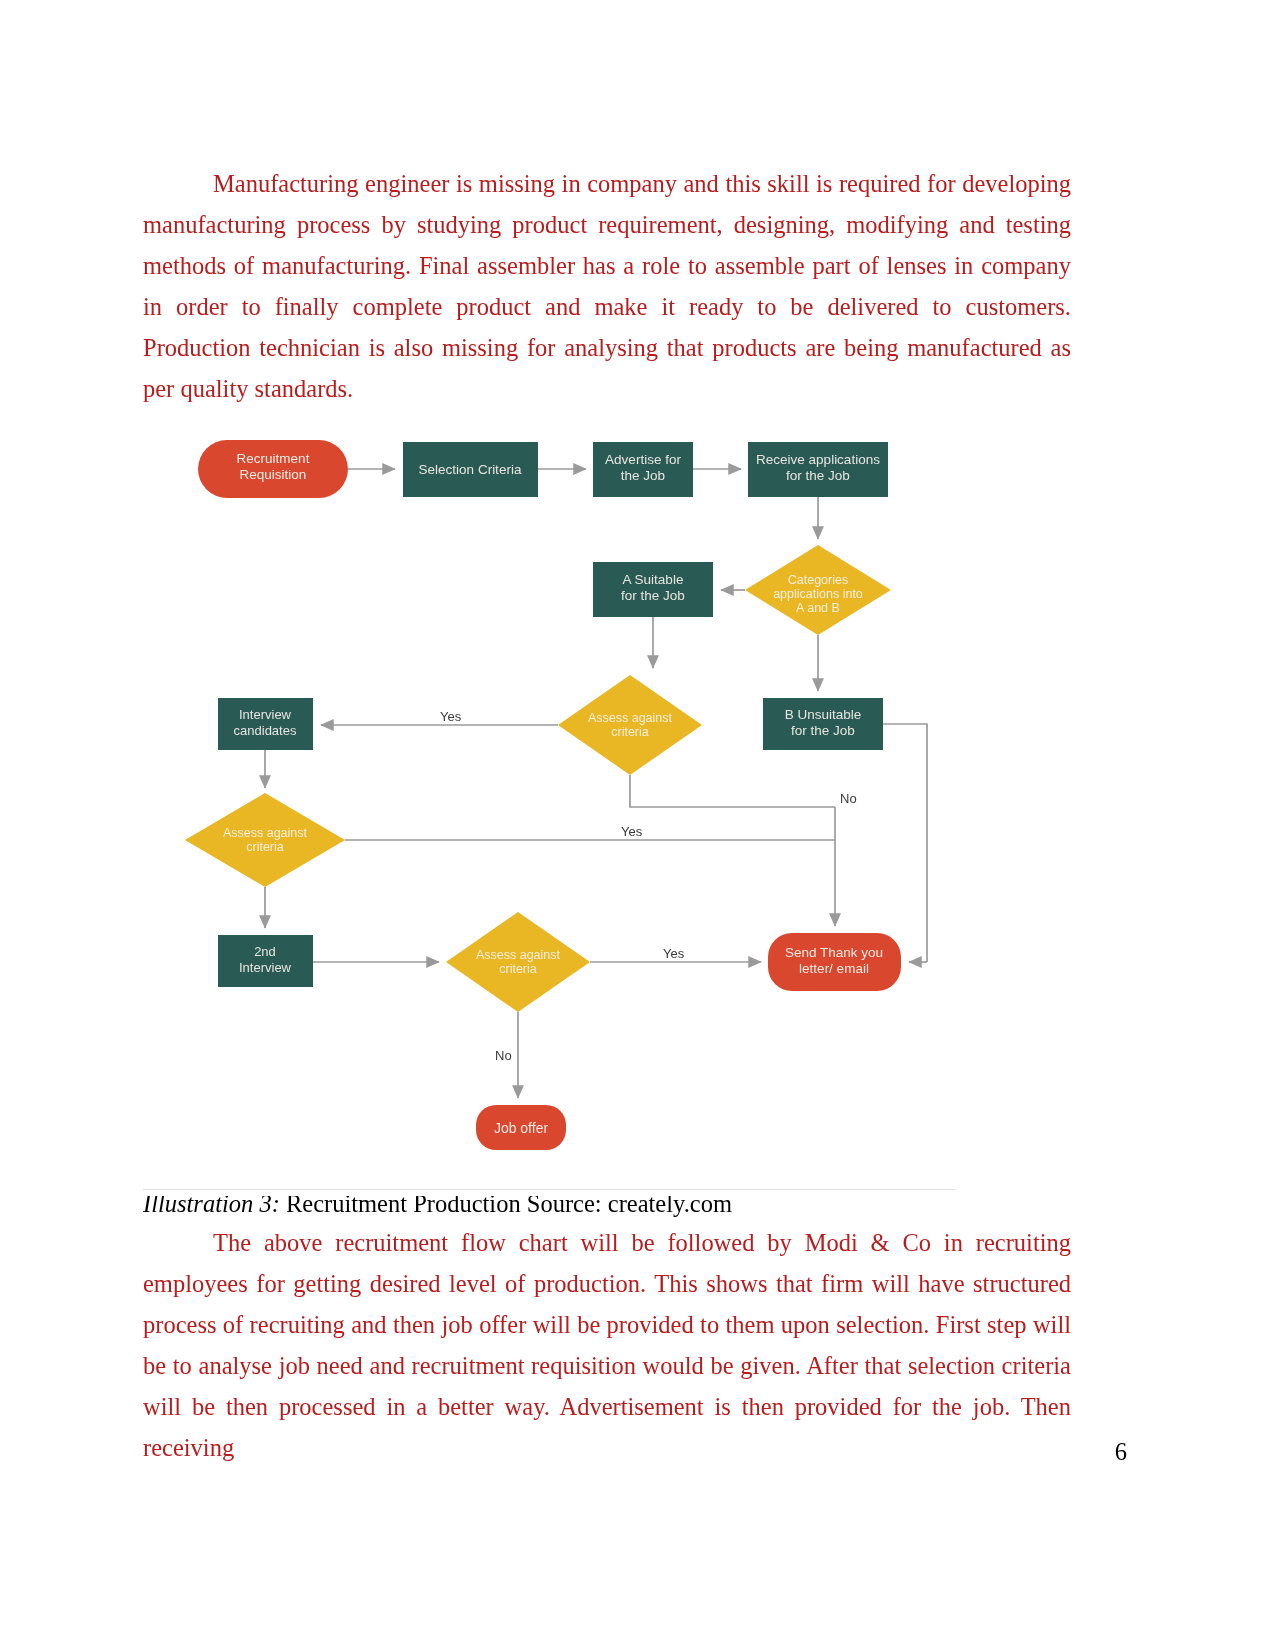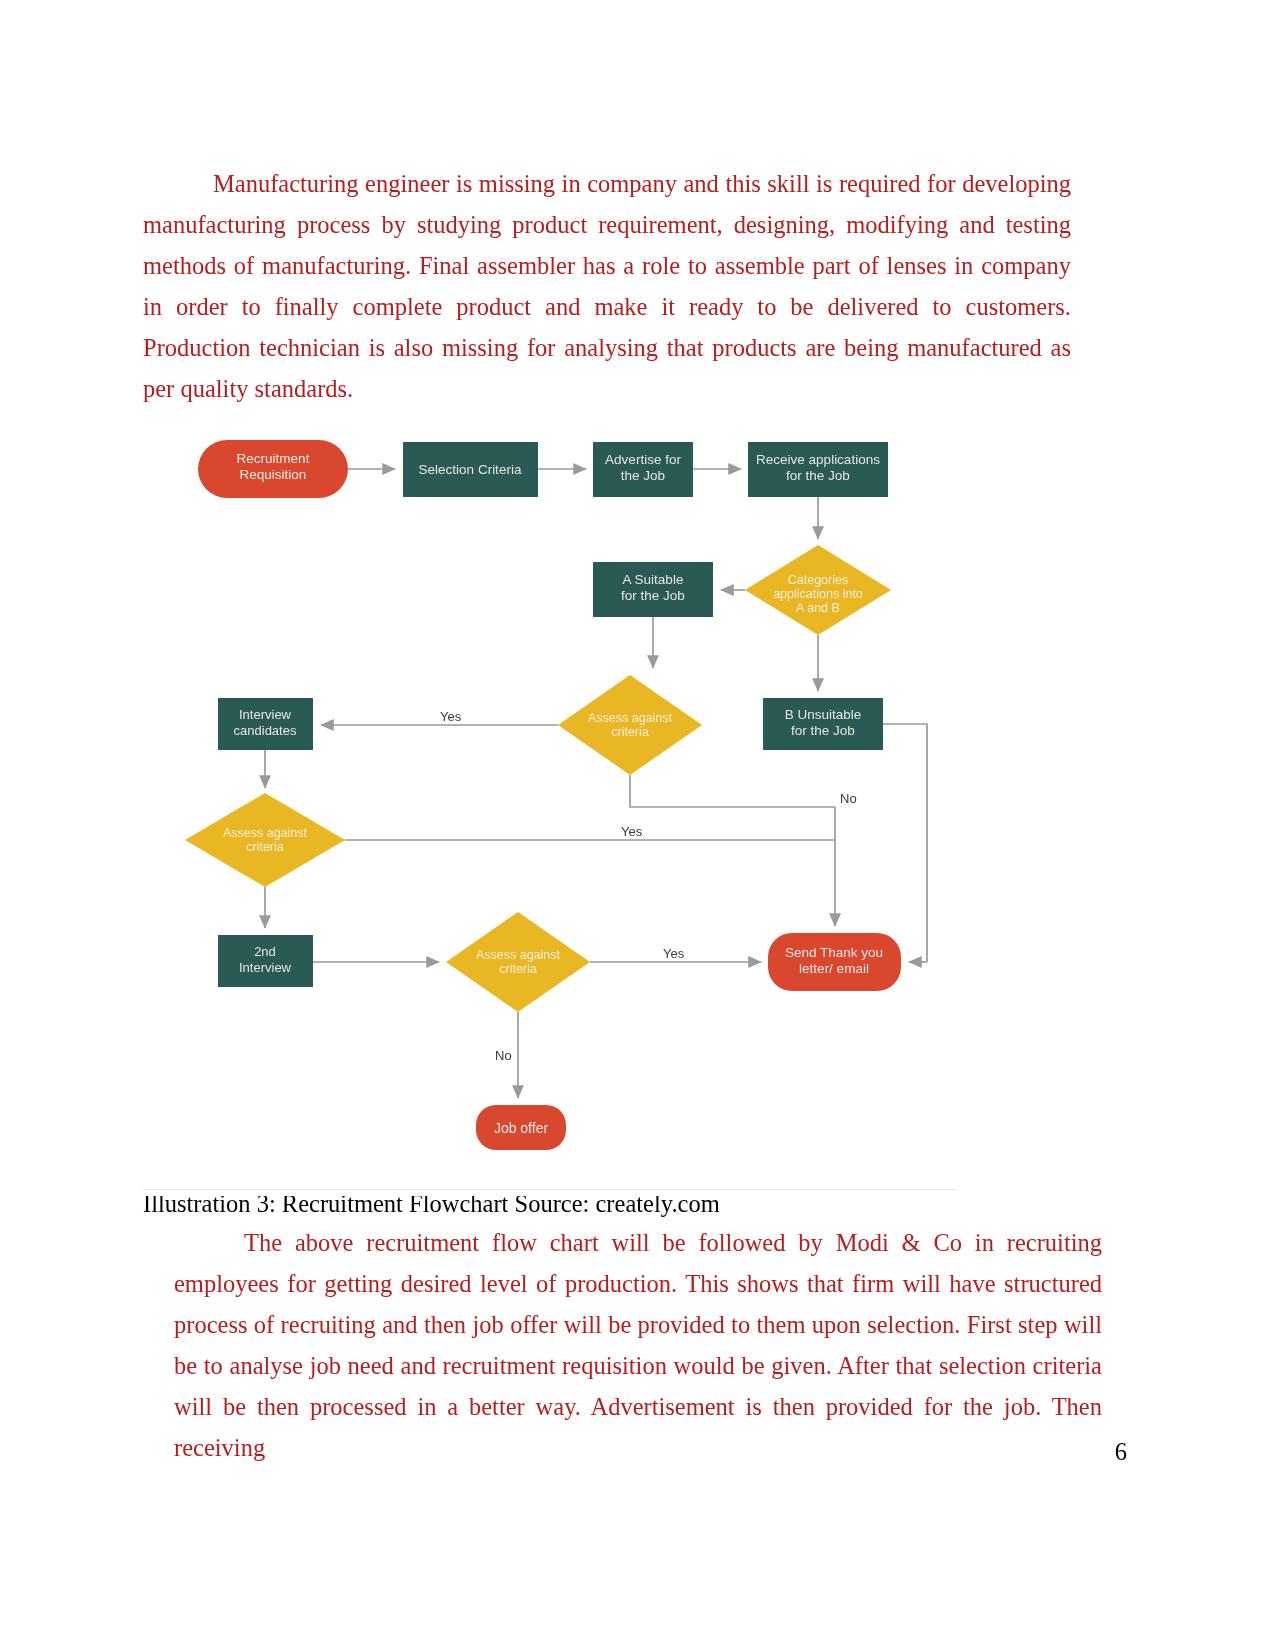--- a/index.html
+++ b/index.html
@@ -24,21 +24,21 @@
     width: 928px;
     font-size: 24.5px;
     line-height: 41px;
     text-align: justify;
     text-justify: inter-word;
     color: #b91c1c;
   }
   .body-para .indent { display: inline-block; width: 70px; }
 
   #para-top { top: 138px; }
-  #para-bottom { top: 1197px; margin-left: 31px; }
+  #para-bottom { top: 1197px; }
 
   
   .figure {
     position: absolute;
     left: 143px;
     top: 400px;
     width: 812px;
     height: 790px;
   }
   .fc-canvas {
@@ -65,21 +65,21 @@
   .caption {
     position: absolute;
     left: 0;
     top: -7px;
     font-family: "Liberation Serif", serif;
     font-size: 24.5px;
     line-height: 30px;
     white-space: nowrap;
     color: #000;
   }
-  .caption .it { }
+  .caption .it { font-style: italic; }
 
   .page-number {
     position: absolute;
     right: 148px;
     top: 1438px;
     font-family: "Liberation Serif", serif;
     font-size: 24.5px;
     color: #000;
   }
 
@@ -221,20 +221,20 @@
       <g>
         <rect x="333" y="705" width="90" height="45" rx="20" ry="20" fill="#d9472f"></rect>
         <text x="378" y="733" text-anchor="middle" font-size="14" fill="#f3e9e3">Job offer</text>
       </g>
     </svg>
 
     <div class="fig-rule"></div>
   </div>
 
   <div class="caption-wrap">
-    <div class="caption"><span class="it">Illustration 3:</span><span> Recruitment Flowchart Source: creately.com</span></div>
+    <div class="caption"><span class="it">Illustration 3:</span><span> Recruitment Production Source: creately.com</span></div>
   </div>
 
   <p class="body-para" id="para-bottom"><span class="indent"></span><span>The above recruitment flow chart will be followed by Modi &amp; Co in recruiting employees for getting desired level of production. This shows that firm will have structured process of recruiting and then job offer will be provided to them upon selection. First step will be to analyse job need and recruitment requisition would be given. After that selection criteria will be then processed in a better way. Advertisement is then provided for the job. Then receiving</span></p>
 
   <div class="page-number">6</div>
 
 </div>
 
 </body></html>

